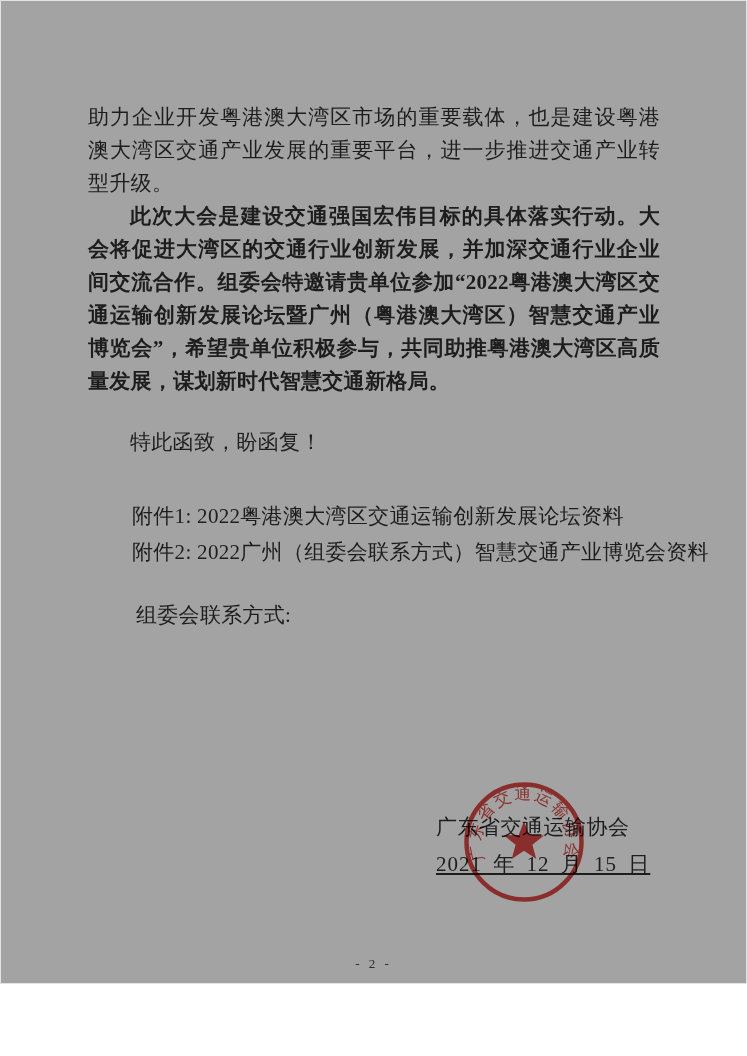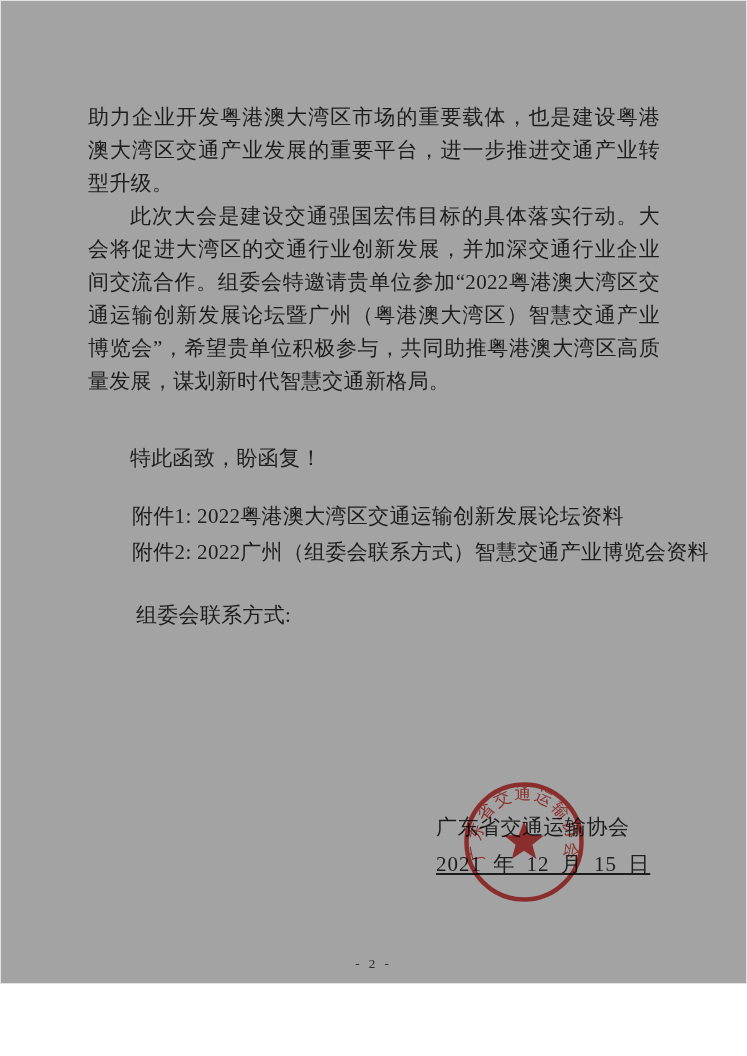--- a/index.html
+++ b/index.html
@@ -18,25 +18,25 @@
     left: 88px;
     top: 101px;
     width: 572px;
     font-size: 21px;
     line-height: 33px;
     text-align: justify;
     text-justify: inter-ideograph;
     letter-spacing: 0.3px;
   }
   .body-text p { margin: 0; }
-  .body-text p.indent { text-indent: 2em; }
+  .body-text p.indent { text-indent: 2em; font-weight: bold; }
   .closing {
     position: absolute;
     left: 88px;
-    top: 442px;
+    top: 426px;
     width: 572px;
     font-size: 21px;
     line-height: 33px;
     text-indent: 2em;
     letter-spacing: 0.3px;
   }
   .attachments {
     position: absolute;
     left: 88px;
     top: 498px;

